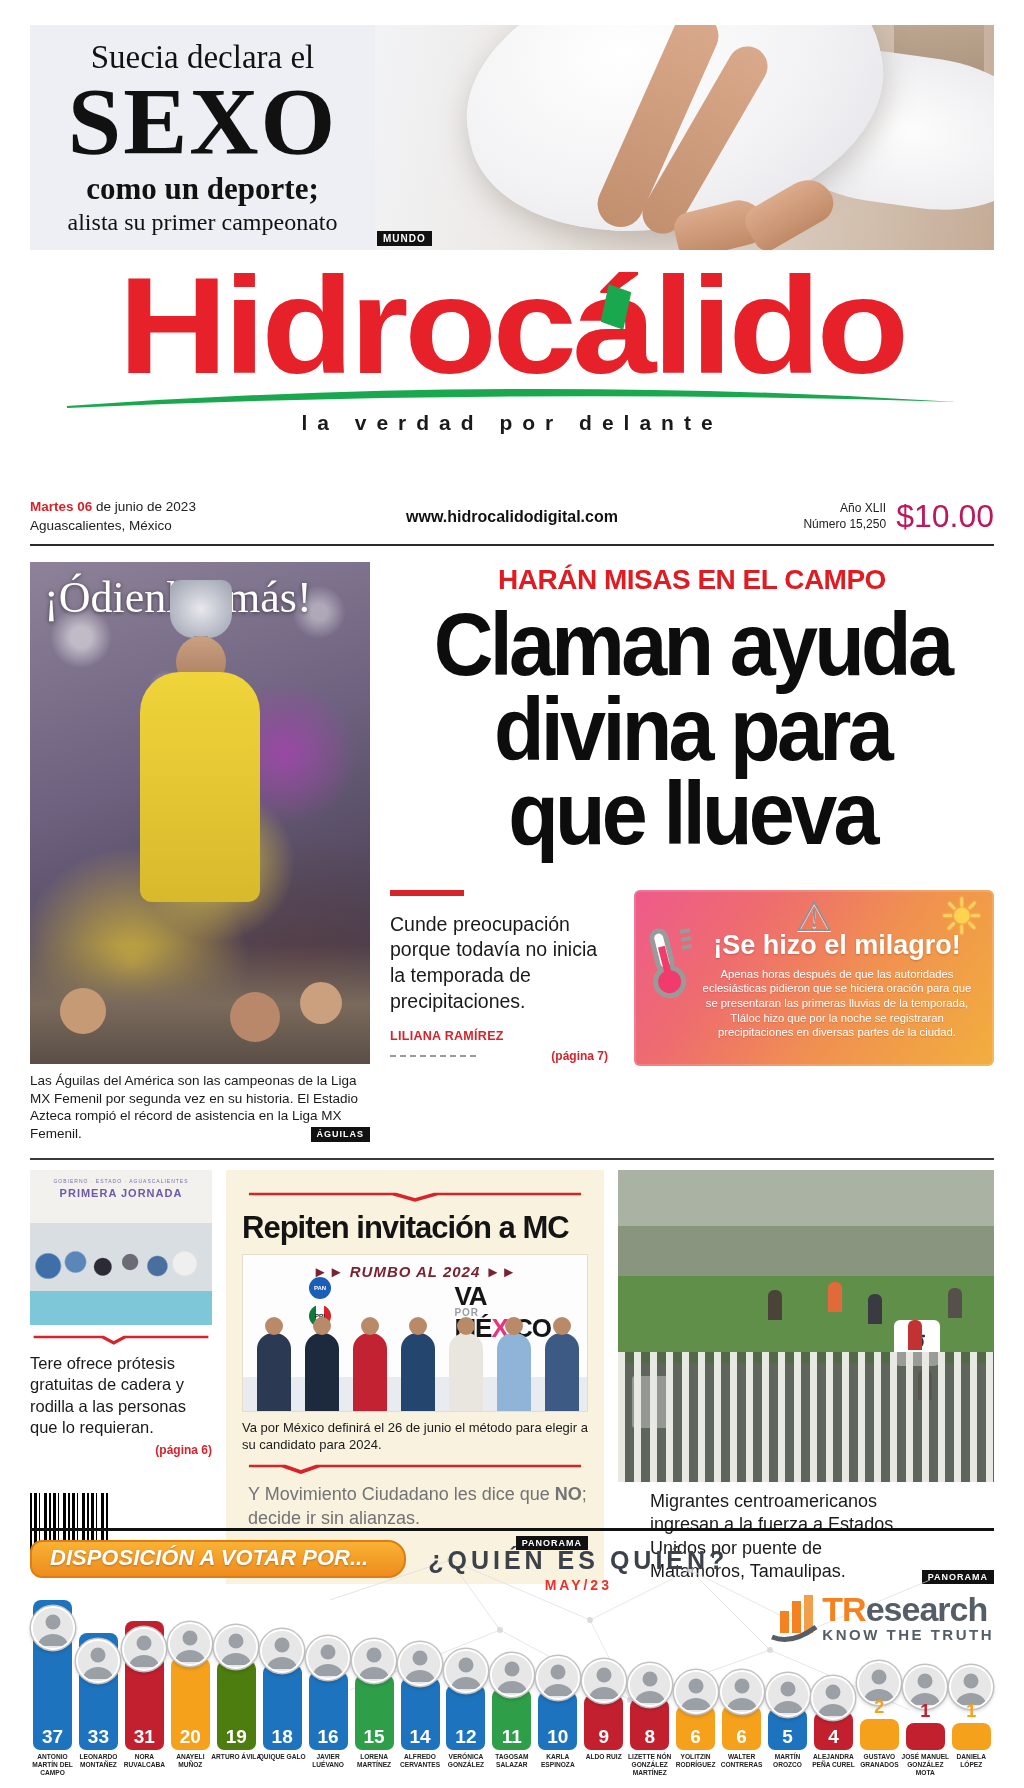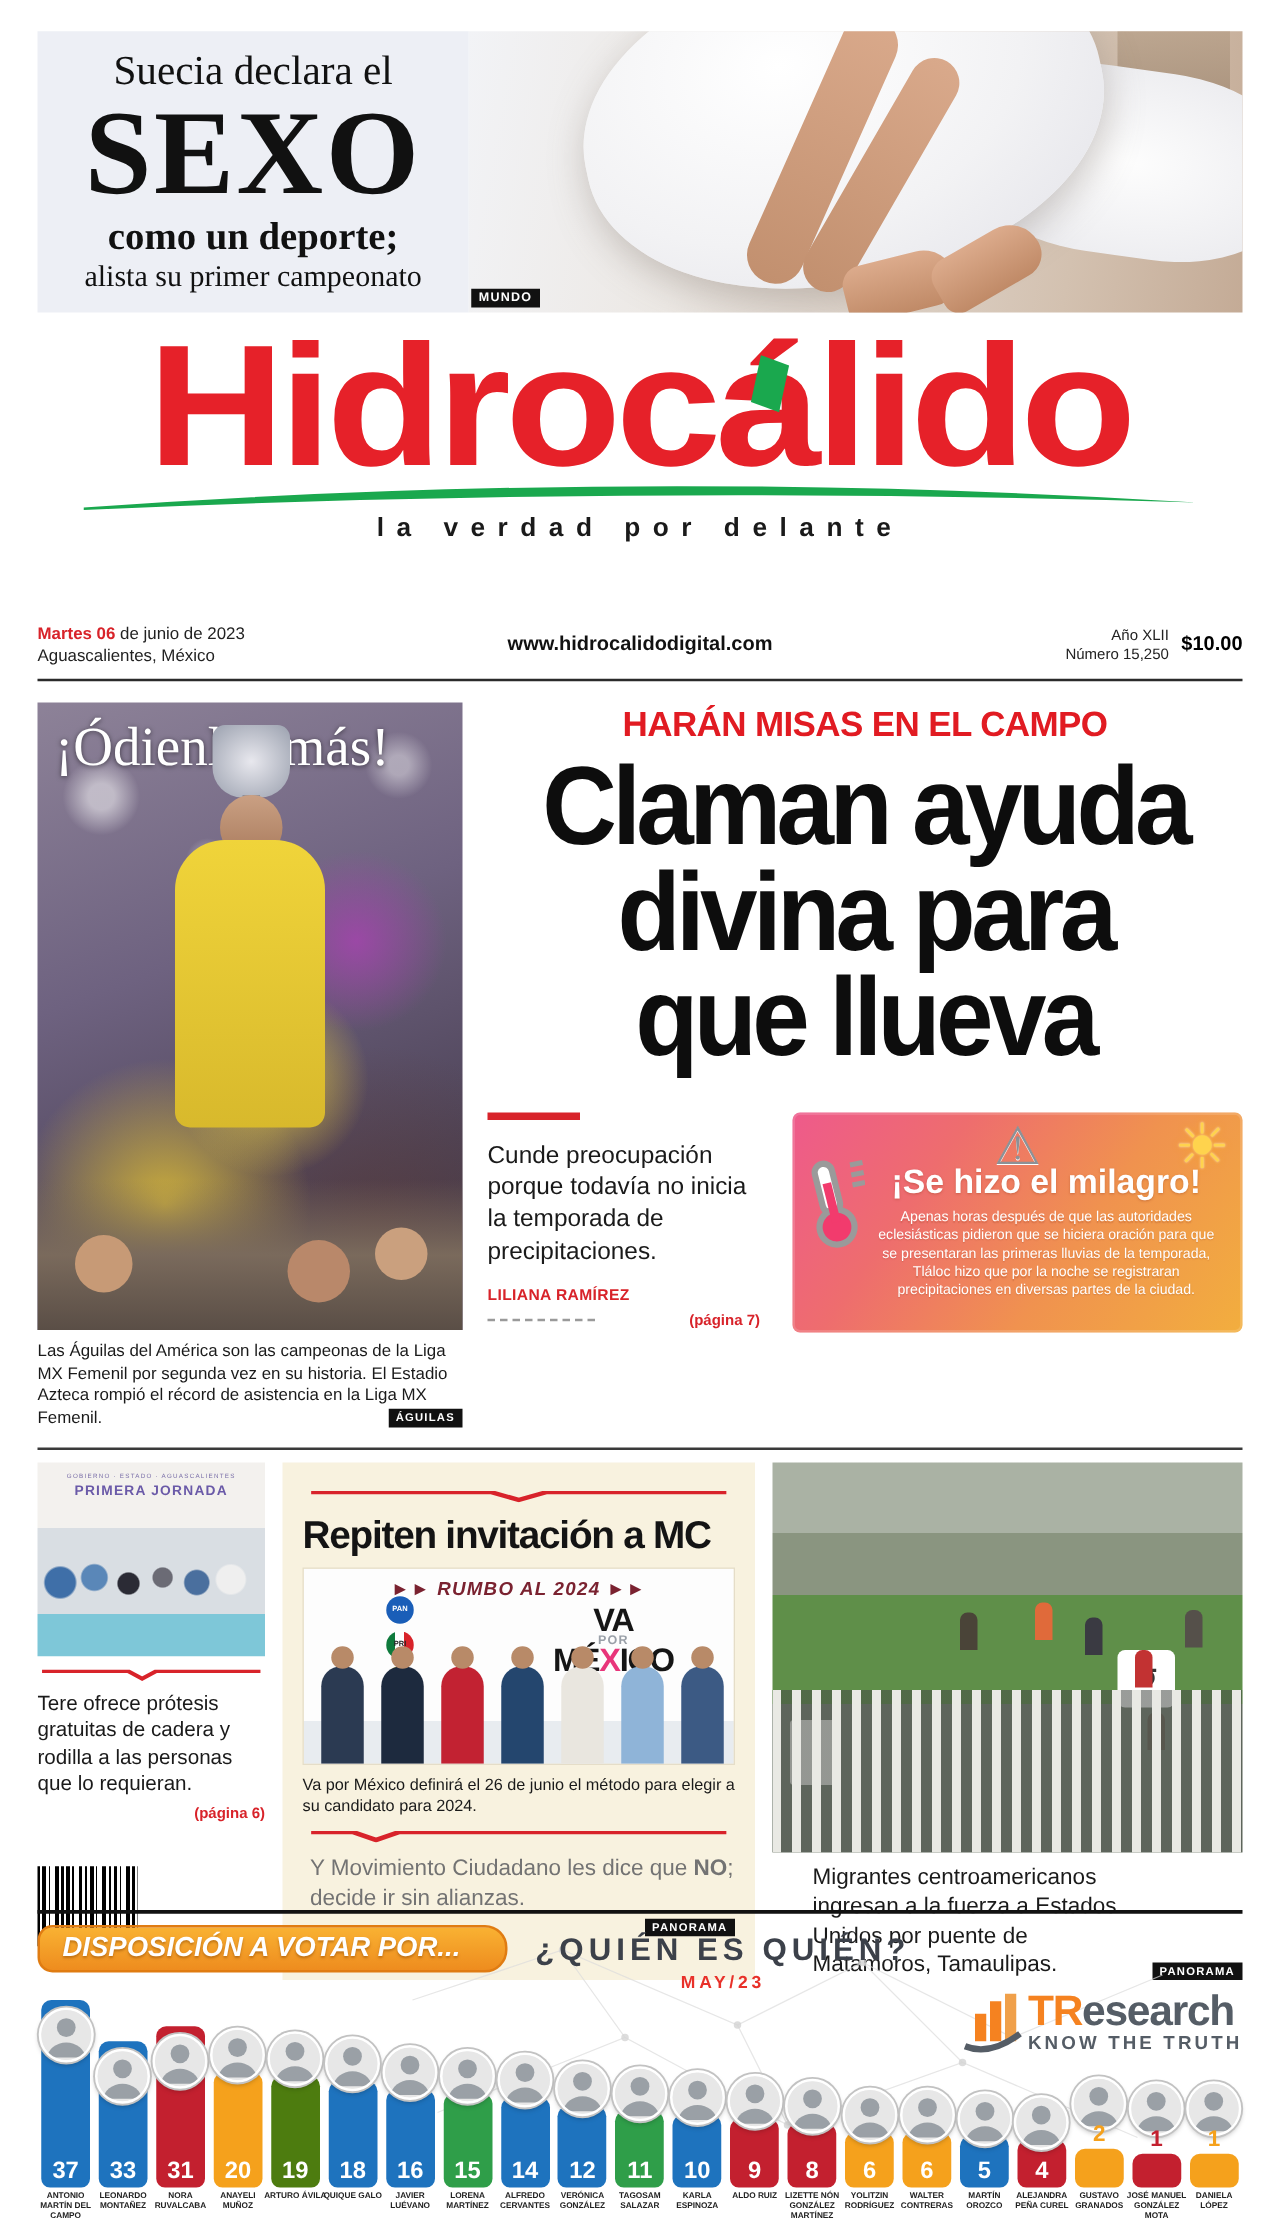--- a/index.html
+++ b/index.html
@@ -35,21 +35,21 @@
   .mh-swoosh { display:block; margin:-6px auto 0; }
   .mh-tagline { font-size:21px; font-weight:bold; color:#1a1a1a; letter-spacing:10px; margin-top:2px; }
 
   
   .dateline { position:absolute; top:498px; left:30px; right:30px; display:flex; align-items:center; border-bottom:2px solid #2b2b2b; padding-bottom:9px; }
   .dl-left { width:300px; font-size:13.5px; color:#222; line-height:1.35; }
   .dl-red { color:#d8232a; font-weight:bold; }
   .dl-center { flex:1; text-align:center; font-size:16px; font-weight:bold; color:#111; }
   .dl-right { width:300px; display:flex; justify-content:flex-end; align-items:center; gap:10px; }
   .dl-num { text-align:right; font-size:12px; color:#222; line-height:1.3; }
-  .dl-price { font-size:16px; font-weight:bold; color:#000000; }
+  .dl-price { font-size:32px; font-weight:normal; color:#be185d; }
 
   
   .main { position:absolute; top:562px; left:30px; right:30px; display:flex; gap:20px; }
   .lead-photo-col { width:340px; }
   .lead-photo { position:relative; width:340px; height:502px; overflow:hidden;
     background:
       radial-gradient(circle at 75% 38%, rgba(160,70,170,.9) 0%, rgba(160,70,170,0) 18%),
       radial-gradient(circle at 15% 15%, rgba(255,255,255,.5) 0 2%, rgba(255,255,255,0) 6%),
       radial-gradient(circle at 85% 10%, rgba(255,255,255,.4) 0 1.5%, rgba(255,255,255,0) 5%),
       radial-gradient(circle at 40% 25%, rgba(255,255,255,.35) 0 1%, rgba(255,255,255,0) 4%),
@@ -103,21 +103,21 @@
       radial-gradient(circle at 85% 52%, #efefef 0 7%, rgba(0,0,0,0) 8%); }
   .notch-line { display:block; width:100%; height:10px; margin:10px 0 8px; }
   .tere-text { font-size:16.5px; color:#1a1a1a; line-height:1.3; }
   .tere-ref { text-align:right; margin-top:4px; }
   .barcode { width:80px; height:64px; margin-top:36px;
     background:repeating-linear-gradient(90deg,#000 0 2px,#fff 2px 4px,#000 4px 7px,#fff 7px 9px,#000 9px 10px,#fff 10px 14px,#000 14px 17px,#fff 17px 19px); }
   .mid-center { width:378px; background:#f8f2df; padding:12px 16px 14px; }
   .mc-headline { font-size:31px; font-weight:bold; color:#141414; letter-spacing:-1px; margin-top:6px; }
   .mc-photo { width:100%; height:158px; position:relative; background:linear-gradient(#fdfdfd 0 78%, #e8ecf0 78% 100%); margin-top:8px; overflow:hidden; border:1px solid #e5ddc8; }
   .rumbo { text-align:center; font-size:15px; font-weight:bold; font-style:italic; color:#7a2230; letter-spacing:1px; margin-top:8px; }
-  .vamex { position:absolute; right:48px; top:30px; text-align:center; line-height:.9; }
+  .vamex { position:absolute; right:36px; top:30px; line-height:.9; }
   .vamex .va { font-size:26px; font-weight:bold; color:#151515; letter-spacing:-1px; }
   .vamex .por { font-size:10px; font-weight:bold; color:#9aa0a8; letter-spacing:1px; }
   .vamex .mex { font-size:26px; font-weight:bold; color:#151515; letter-spacing:-1px; }
   .vamex .mex .x { color:#e8357a; }
   .party { position:absolute; left:66px; width:22px; height:22px; border-radius:50%; font-size:6px; font-weight:bold; display:flex; align-items:center; justify-content:center; color:#fff; }
   .party-pan { top:22px; background:#1a5eb8; }
   .party-pri { top:50px; background:linear-gradient(90deg,#0e7a3c 0 33%,#fff 33% 66%,#d8232a 66%); color:#222; }
   .party-prd { top:78px; background:#f6d22e; color:#222; }
   .people-row { position:absolute; bottom:0; left:0; right:0; height:84px; }
   .person { position:absolute; bottom:0; width:34px; height:78px; border-radius:16px 16px 0 0; }

